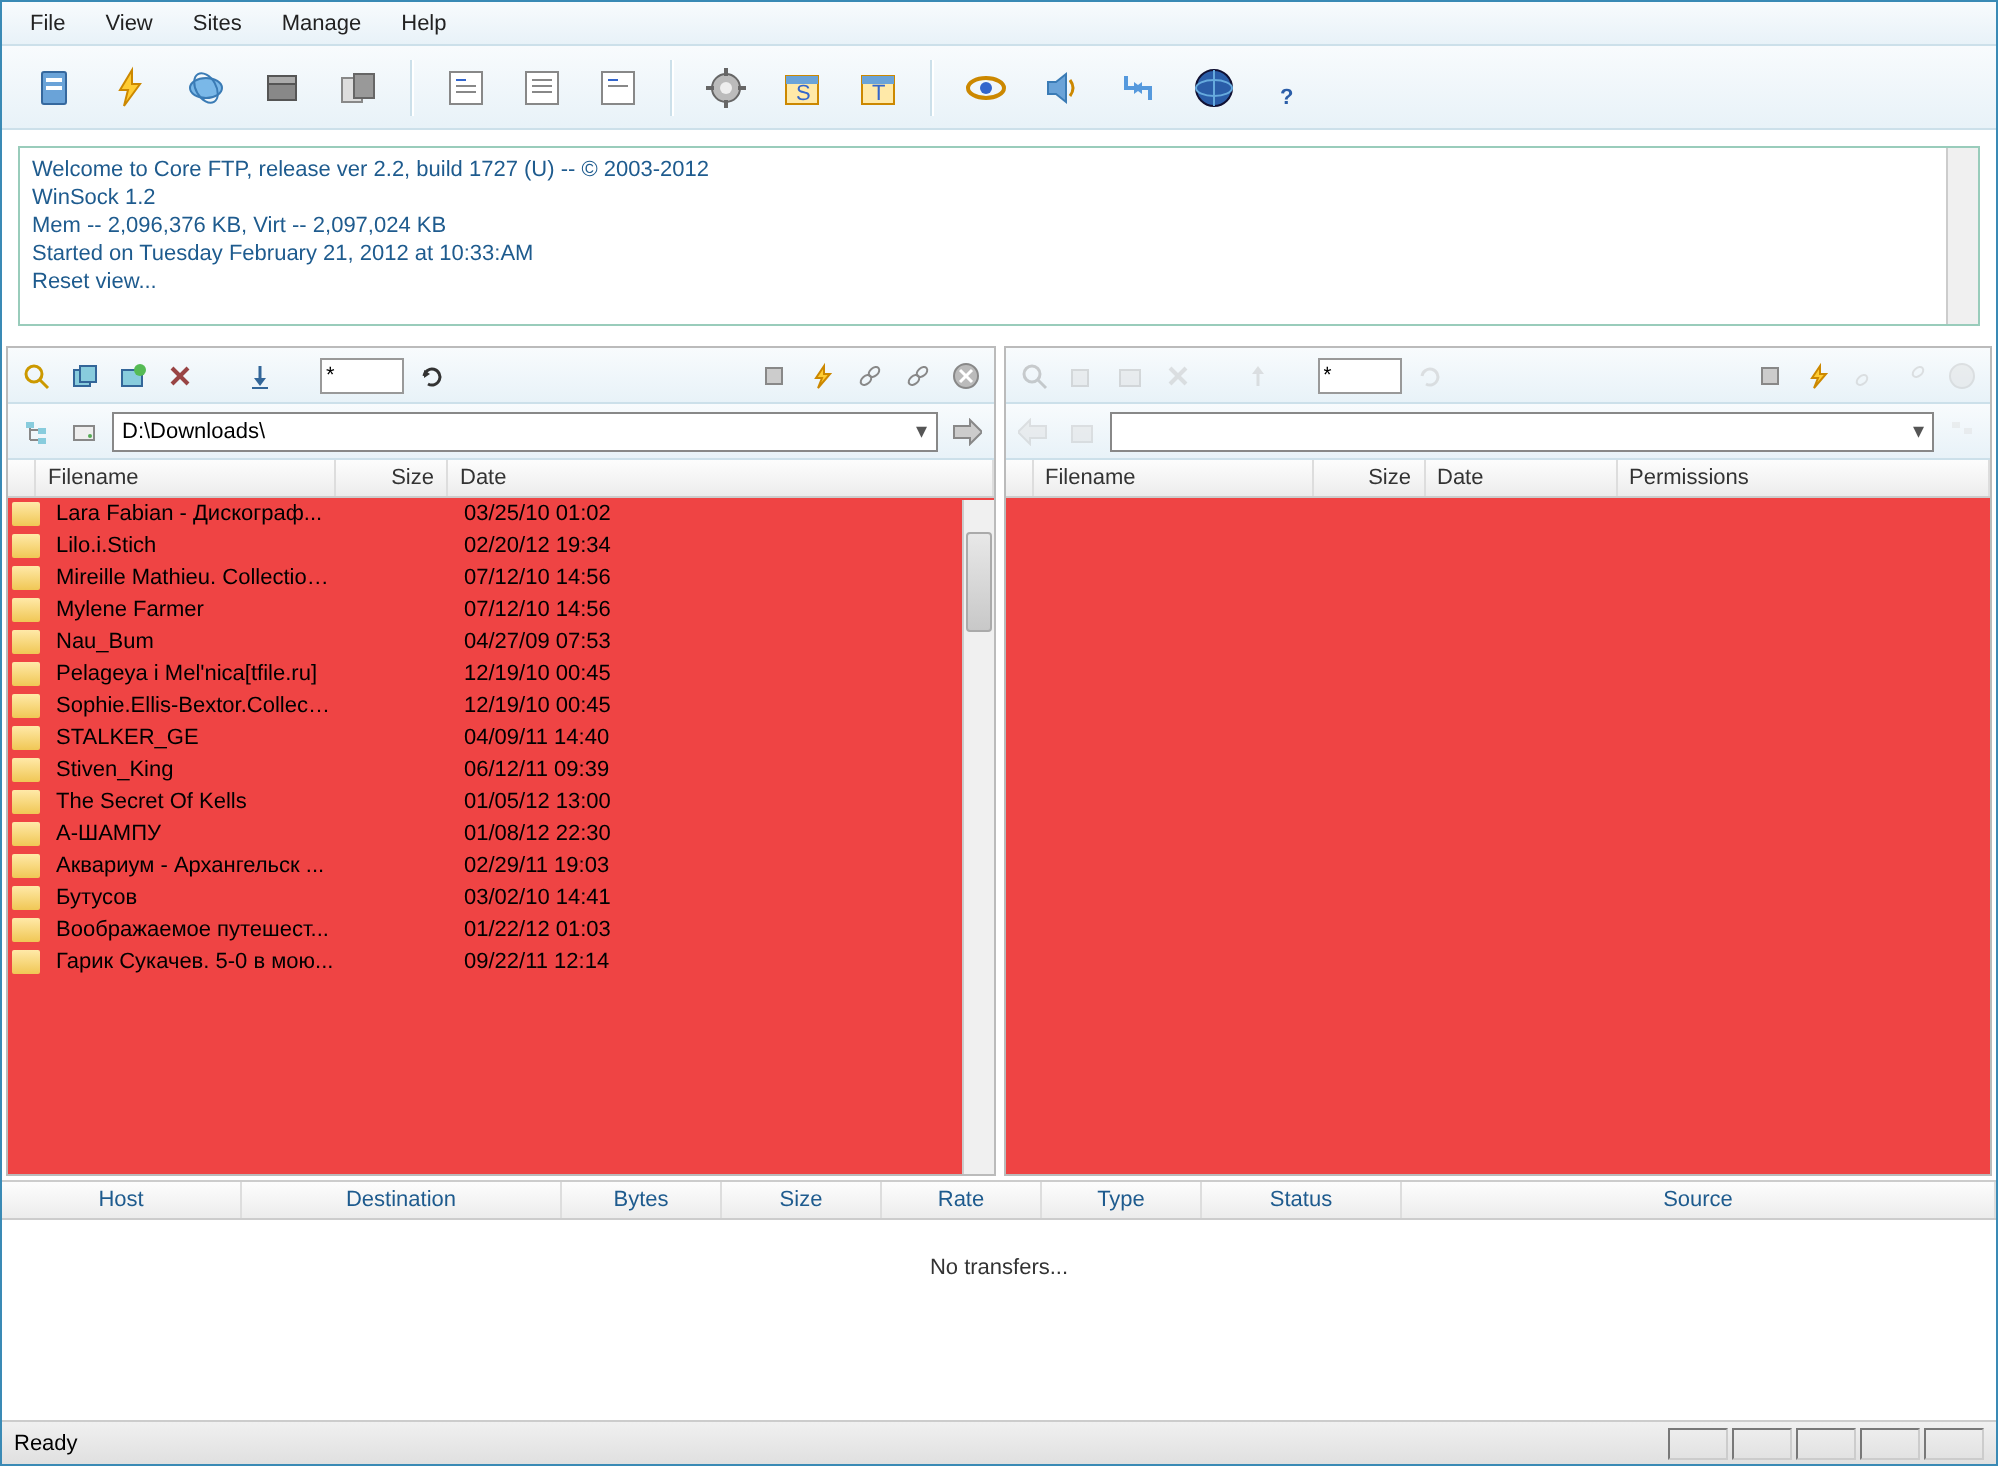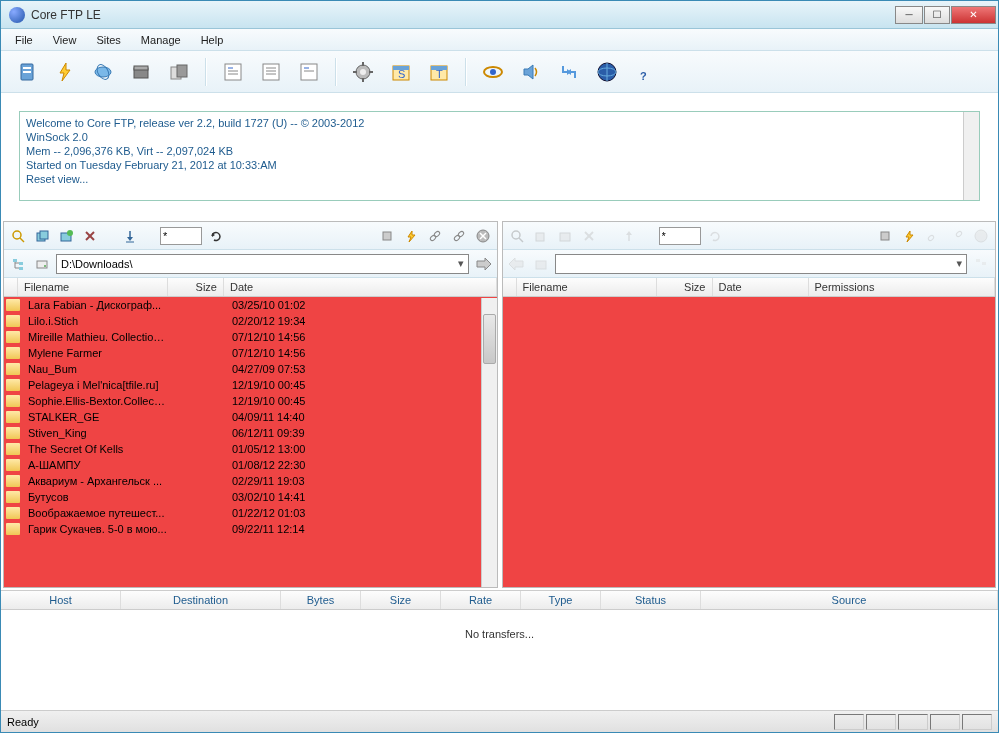--- a/index.html
+++ b/index.html
@@ -15,21 +15,21 @@
 .winbtn.max { width: 26px; }
 .winbtn.min { width: 28px; }
 
 .menubar { height: 22px; background: linear-gradient(#f8fbfd,#e8f2f8); display: flex; align-items: center; padding: 0 4px; border-bottom: 1px solid #cce0ea; }
 .menuitem { padding: 2px 10px; color: #222; }
 
 .toolbar { height: 42px; background: linear-gradient(#f8fbfd,#e8f2f8); display: flex; align-items: center; padding: 2px 10px; gap: 6px; border-bottom: 1px solid #cce0ea; }
 .tbtn { width: 32px; height: 32px; display: flex; align-items: center; justify-content: center; border: 1px solid transparent; }
 .tsep { width: 2px; height: 28px; border-left: 1px solid #cce0ea; border-right: 1px solid #fff; margin: 0 4px; }
 
-.logpane { height: 90px; border: 1px solid #9cb; margin: 18px; background: #fff; position: relative; padding: 4px 6px; color: #1e5b8e; font-size: 11px; line-height: 14px; }
+.logpane { height: 90px; border: 1px solid #9cb; margin: 8px; background: #fff; position: relative; padding: 4px 6px; color: #1e5b8e; font-size: 11px; line-height: 14px; }
 .logpane .scroll { position: absolute; right: 0; top: 0; bottom: 0; width: 16px; background: #f0f0f0; border-left: 1px solid #ccc; }
 
 .panes { flex: 1; display: flex; gap: 4px; padding: 2px; overflow: hidden; }
 .pane { flex: 1; display: flex; flex-direction: column; border: 1px solid #bbb; min-width: 0; }
 .pane-toolbar { height: 28px; background: linear-gradient(#f8fbfd,#e8f2f8); display: flex; align-items: center; padding: 2px 4px; gap: 4px; border-bottom: 1px solid #cce0ea; }
 .pane-toolbar.row2 { height: 28px; }
 .ptbtn { width: 20px; height: 20px; display: flex; align-items: center; justify-content: center; color: #666; }
 .ptbtn.disabled { opacity: 0.4; }
 .ptinput { width: 42px; height: 18px; border: 1px solid #999; background: #fff; padding: 0 2px; }
 .pathinput { flex: 1; height: 20px; border: 1px solid #888; background: #fff; padding: 0 4px; display: flex; align-items: center; }
@@ -53,27 +53,20 @@
 .statusbar .cell { border: 1px inset #ccc; width: 30px; height: 16px; margin-left: 2px; }
 .statusbar .spacer { flex: 1; }
 
 svg { display: block; }
 </style>
 </head>
 <body>
 
 <div class="window">
 
-  <div class="titlebar">
-    <div class="titlebar-icon"></div>
-    <div class="titlebar-text">Core FTP LE</div>
-    <div class="winbtn min">─</div>
-    <div class="winbtn max">☐</div>
-    <div class="winbtn close">✕</div>
-  </div>
 
   <div class="menubar">
     <div class="menuitem">File</div>
     <div class="menuitem">View</div>
     <div class="menuitem">Sites</div>
     <div class="menuitem">Manage</div>
     <div class="menuitem">Help</div>
   </div>
 
   <div class="toolbar">
@@ -190,21 +183,21 @@
       </div>
     <div class="tbtn">
         <svg width="24" height="24">
           <text x="7" y="20" font-size="20" font-weight="bold" fill="#2a5da8">?</text>
         </svg>
       </div>
   </div>
 
   <div class="logpane">
     <div>Welcome to Core FTP, release ver 2.2, build 1727 (U) -- © 2003-2012</div>
-    <div>WinSock 2.0</div>
+    <div>WinSock 1.2</div>
     <div>Mem -- 2,096,376 KB, Virt -- 2,097,024 KB</div>
     <div>Started on Tuesday February 21, 2012 at 10:33:AM</div>
     <div>Reset view...</div>
     <div class="scroll"></div>
   </div>
 
   <div class="panes">
 
     <div class="pane">
       <div class="pane-toolbar">

